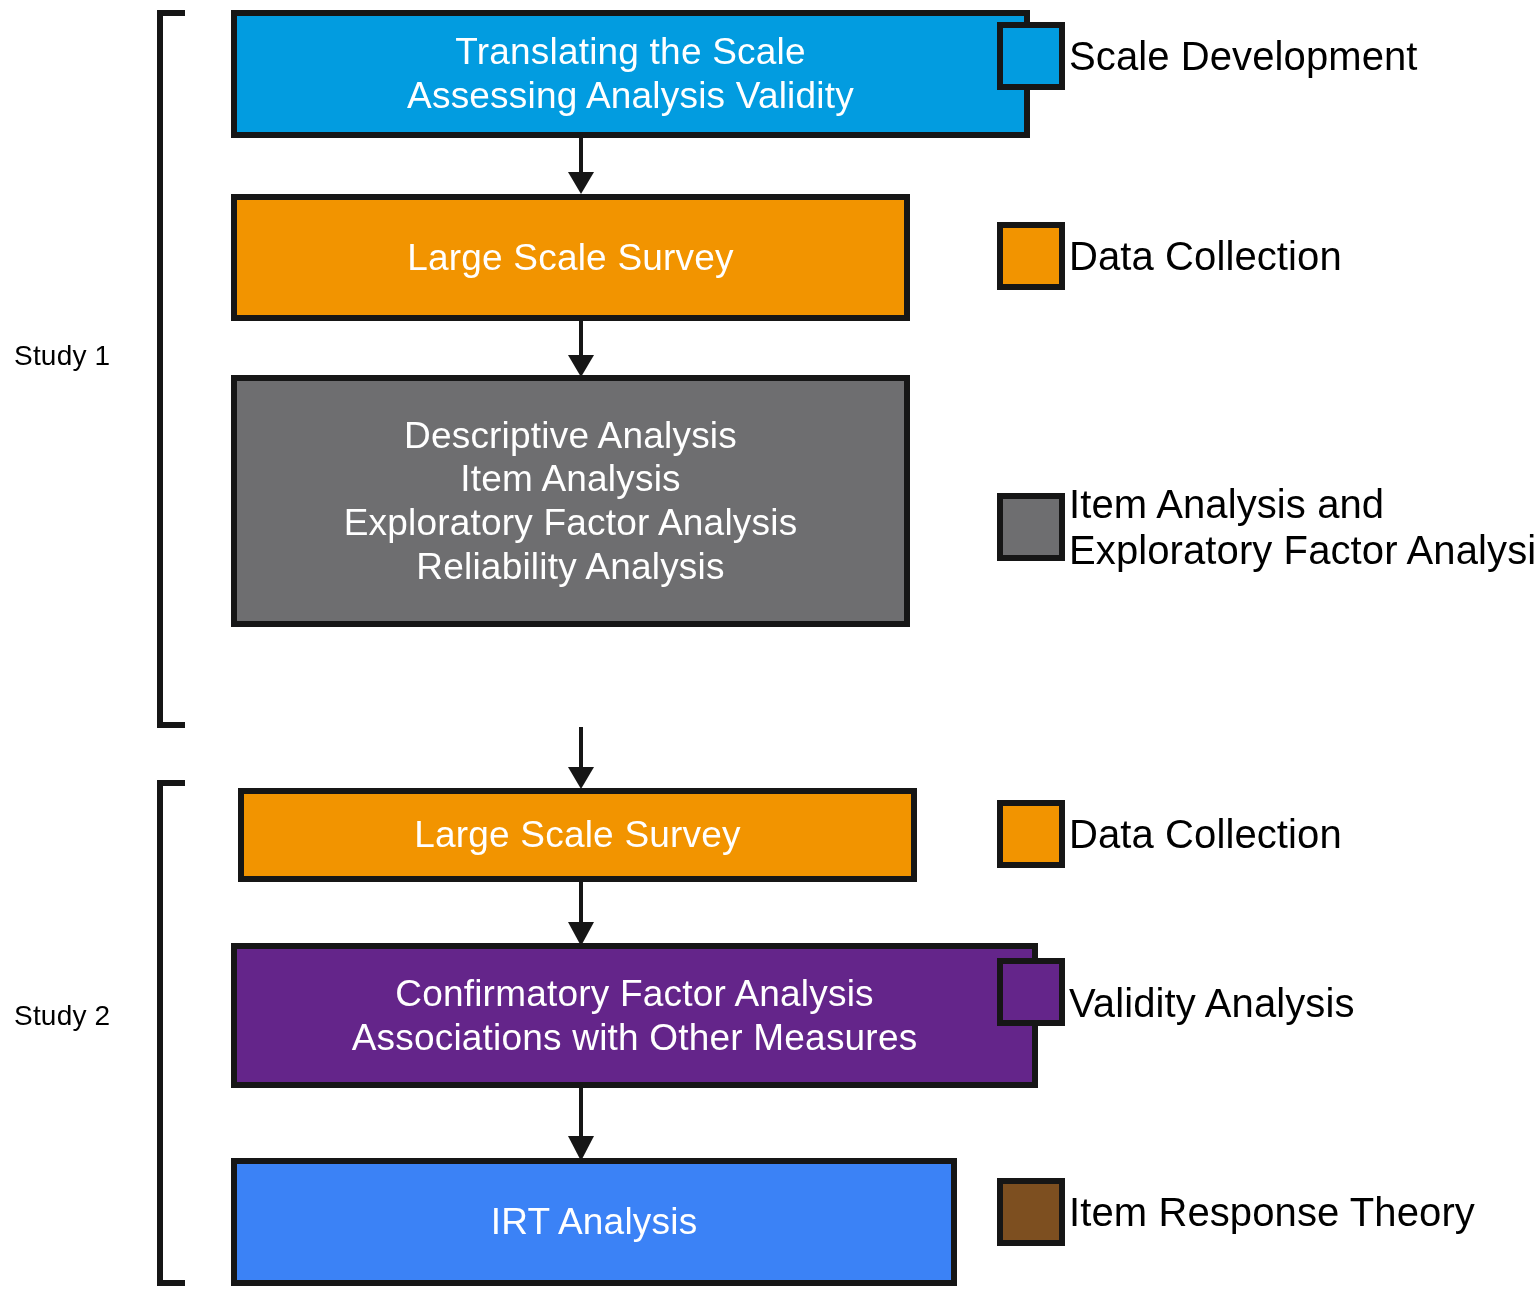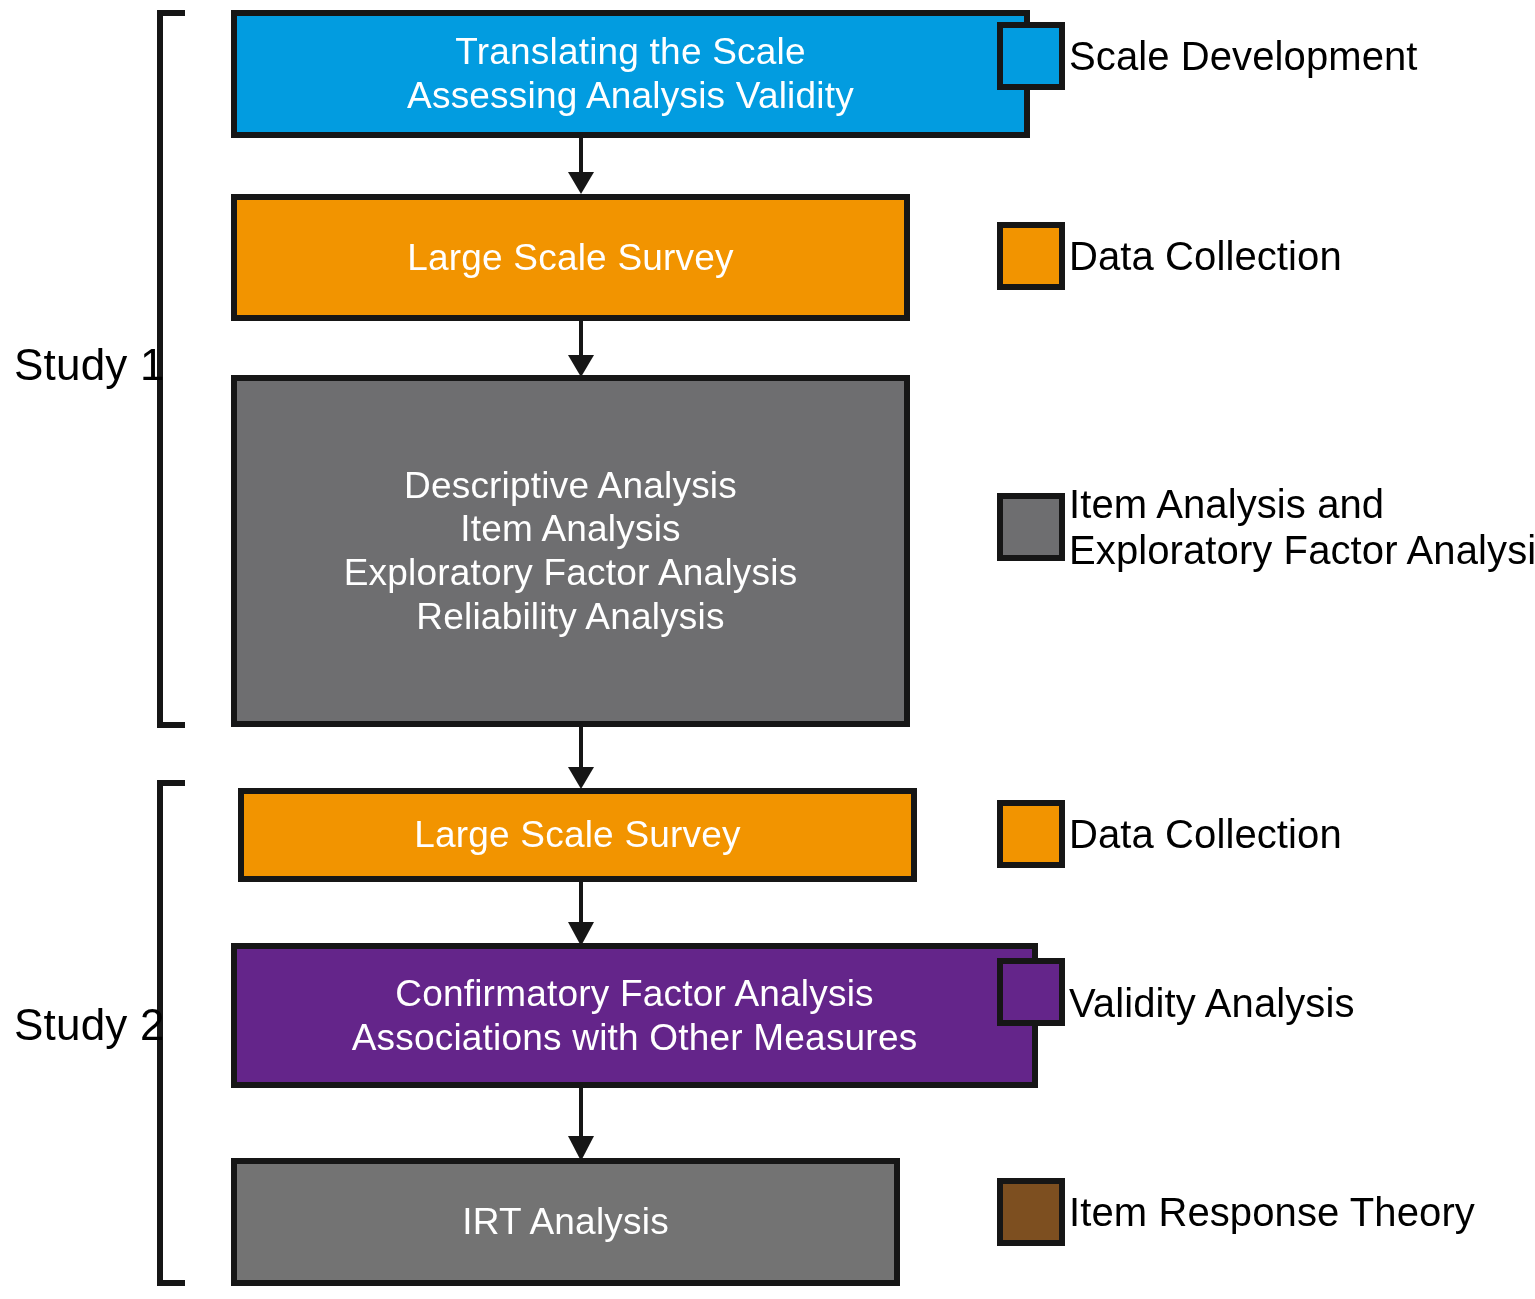--- a/index.html
+++ b/index.html
@@ -22,21 +22,21 @@
   
   .bracket {
     position: absolute;
     border-left: 6px solid #161616;
     border-top: 6px solid #161616;
     border-bottom: 6px solid #161616;
     box-sizing: border-box;
   }
   .study-label {
     position: absolute;
-    font-size: 44px;
+    font-size: 28px;
     color: #000000;
     white-space: nowrap;
     letter-spacing: 0.2px;
   }
 
   
   .flow-box {
     position: absolute;
     box-sizing: border-box;
     border: 6px solid #161616;
@@ -119,21 +119,21 @@
     </span>
   </div>
 
   <div class="arrow" style="left:559px; top:321px; height:56px;">
     <svg viewBox="0 0 44 56" preserveAspectRatio="none">
       <line x1="22" y1="0" x2="22" y2="38" stroke="#161616" stroke-width="4"></line>
       <polygon points="9,34 35,34 22,56" fill="#161616"></polygon>
     </svg>
   </div>
 
-  <div class="flow-box" style="left:231px; top:375px; width:679px; height:352px; background:#6E6E70;">
+  <div class="flow-box" style="left:231px; top:375px; width:679px; height:252px; background:#6E6E70;">
     <span class="lines">
       <span class="line">Descriptive Analysis</span>
       <span class="line">Item Analysis</span>
       <span class="line">Exploratory Factor Analysis</span>
       <span class="line">Reliability Analysis</span>
     </span>
   </div>
 
   <div class="arrow" style="left:559px; top:727px; height:62px;">
     <svg viewBox="0 0 44 62" preserveAspectRatio="none">
@@ -162,21 +162,21 @@
     </span>
   </div>
 
   <div class="arrow" style="left:559px; top:1088px; height:73px;">
     <svg viewBox="0 0 44 73" preserveAspectRatio="none">
       <line x1="22" y1="0" x2="22" y2="52" stroke="#161616" stroke-width="4"></line>
       <polygon points="9,48 35,48 22,73" fill="#161616"></polygon>
     </svg>
   </div>
 
-  <div class="flow-box" style="left:231px; top:1158px; width:669px; height:128px; background:#737373;">
+  <div class="flow-box" style="left:231px; top:1158px; width:726px; height:128px; background:#3b82f6;">
     <span class="lines">
       <span class="line">IRT Analysis</span>
     </span>
   </div>
 
   <div class="legend-item" style="left:997px; top:22px;">
     <span class="legend-swatch" style="background:#029CE0;"></span>
     <span class="legend-text">
       <span class="line">Scale Development</span>
     </span>

